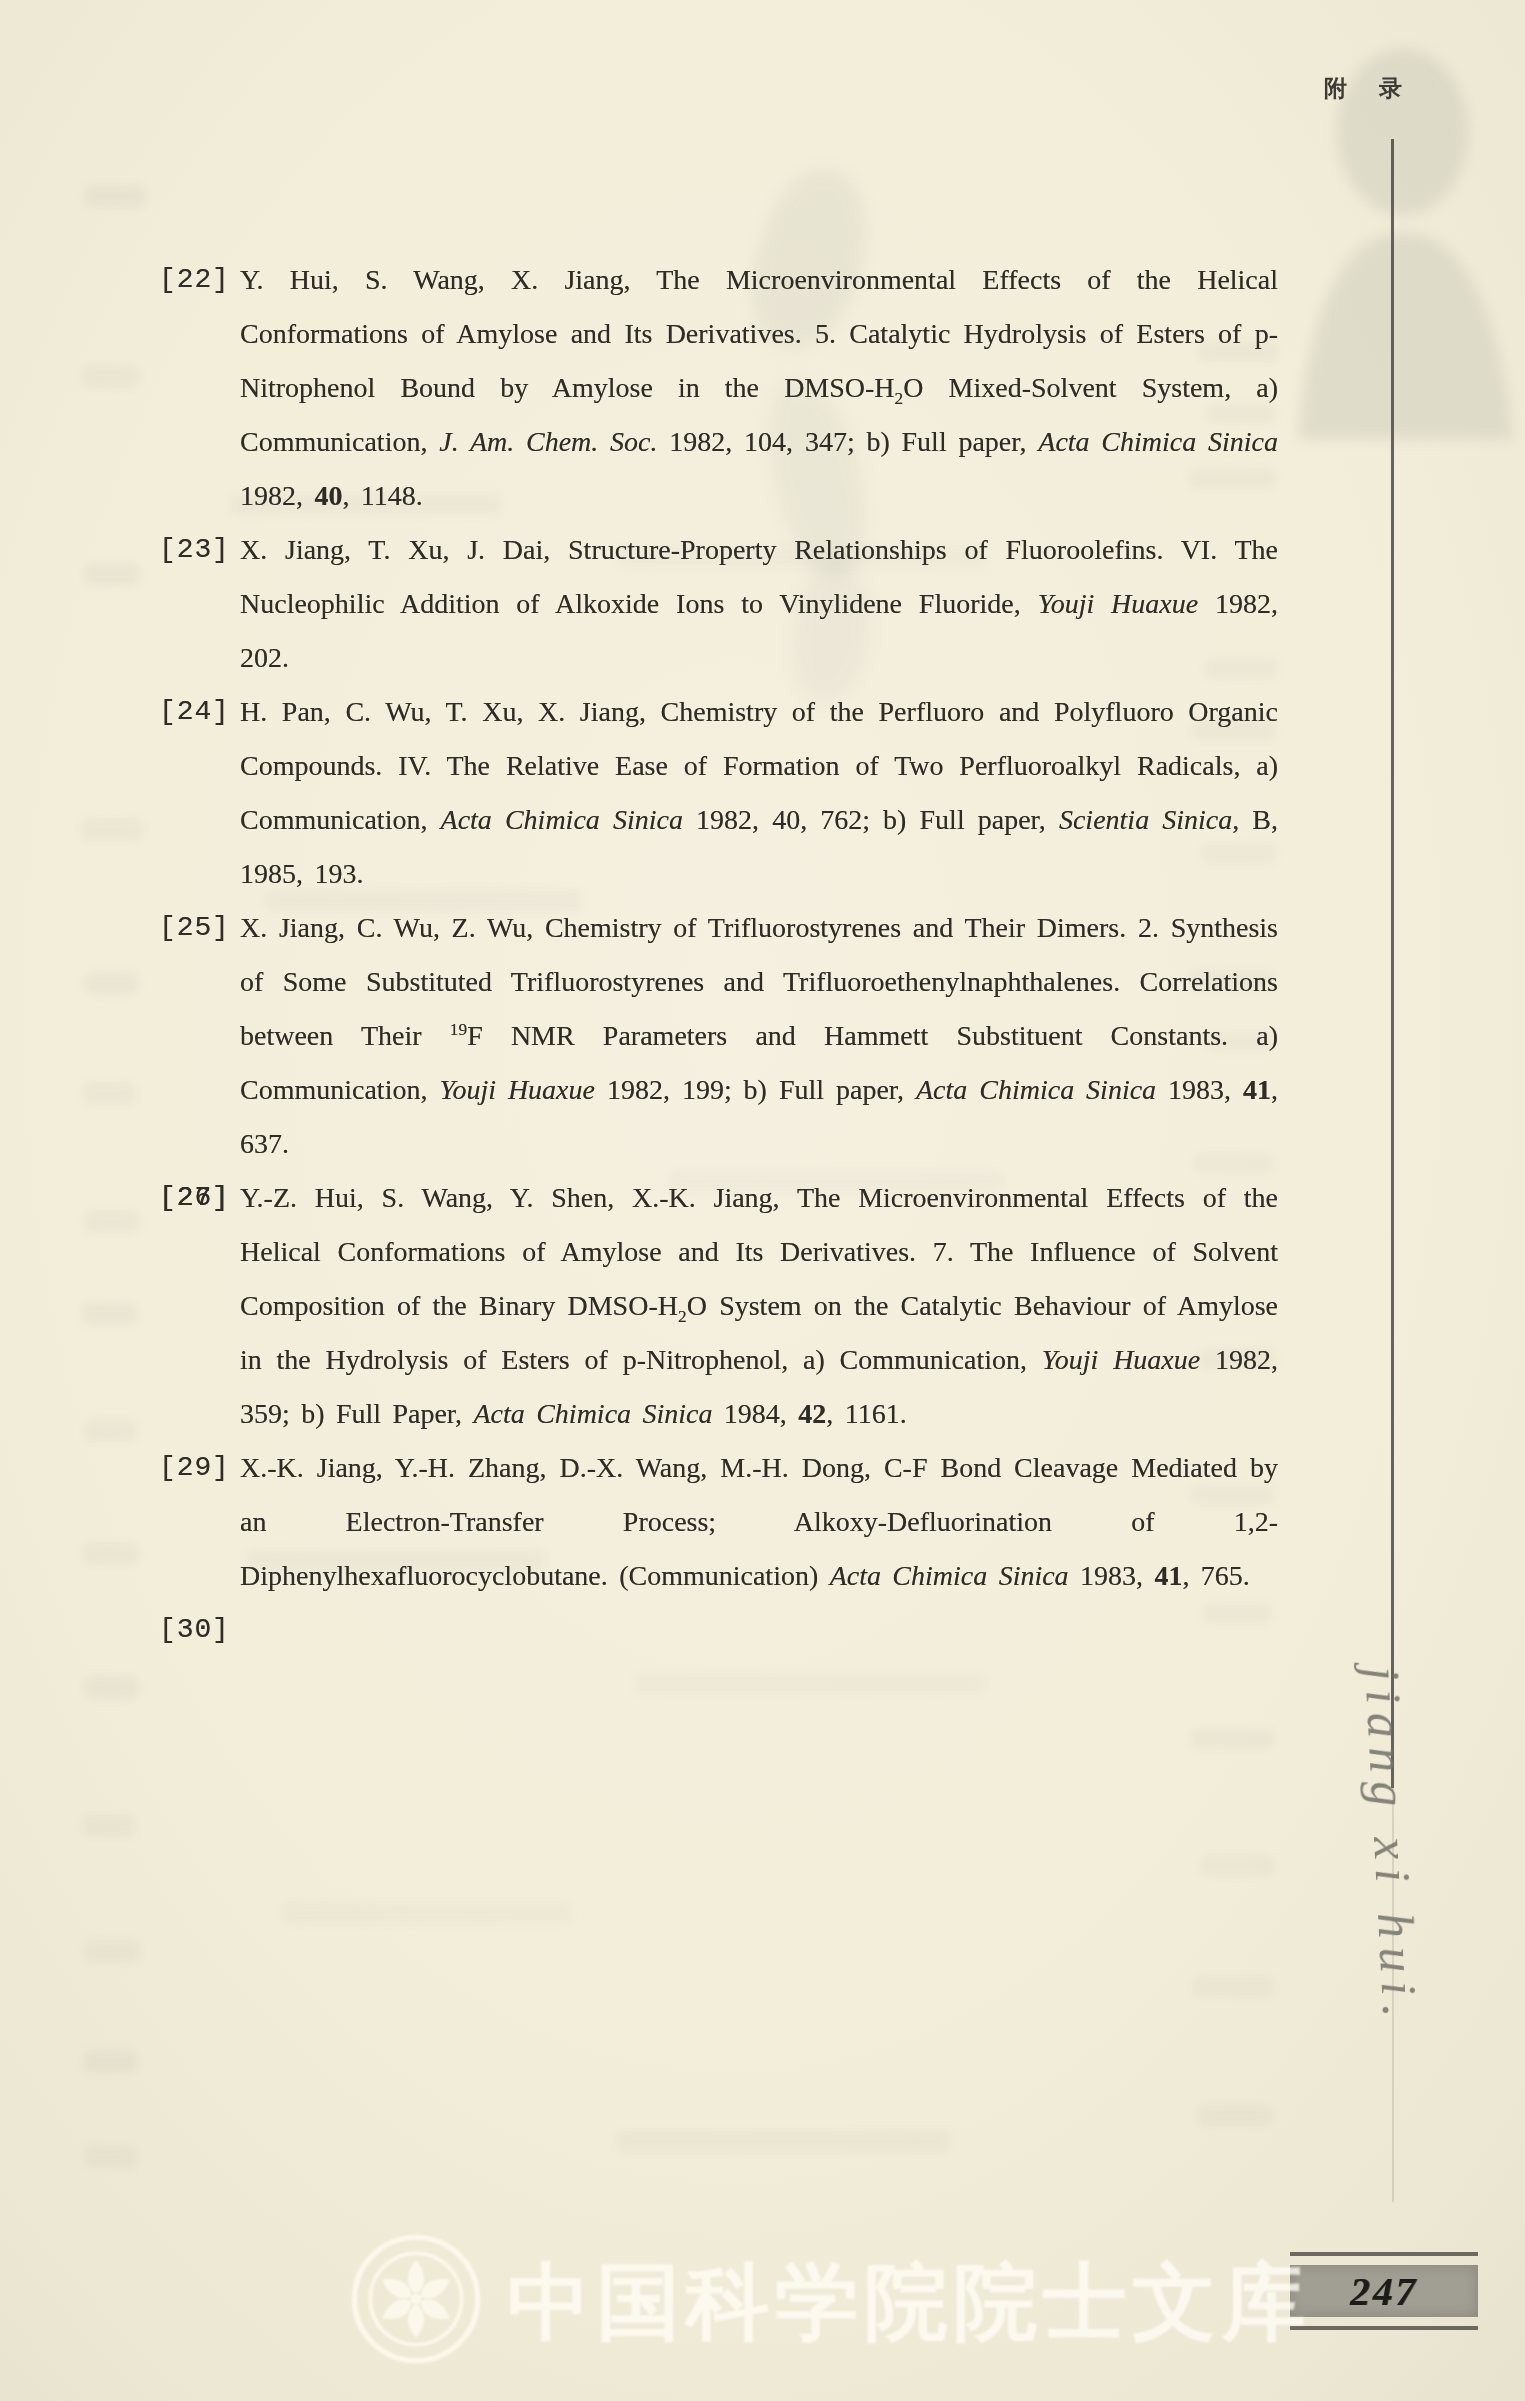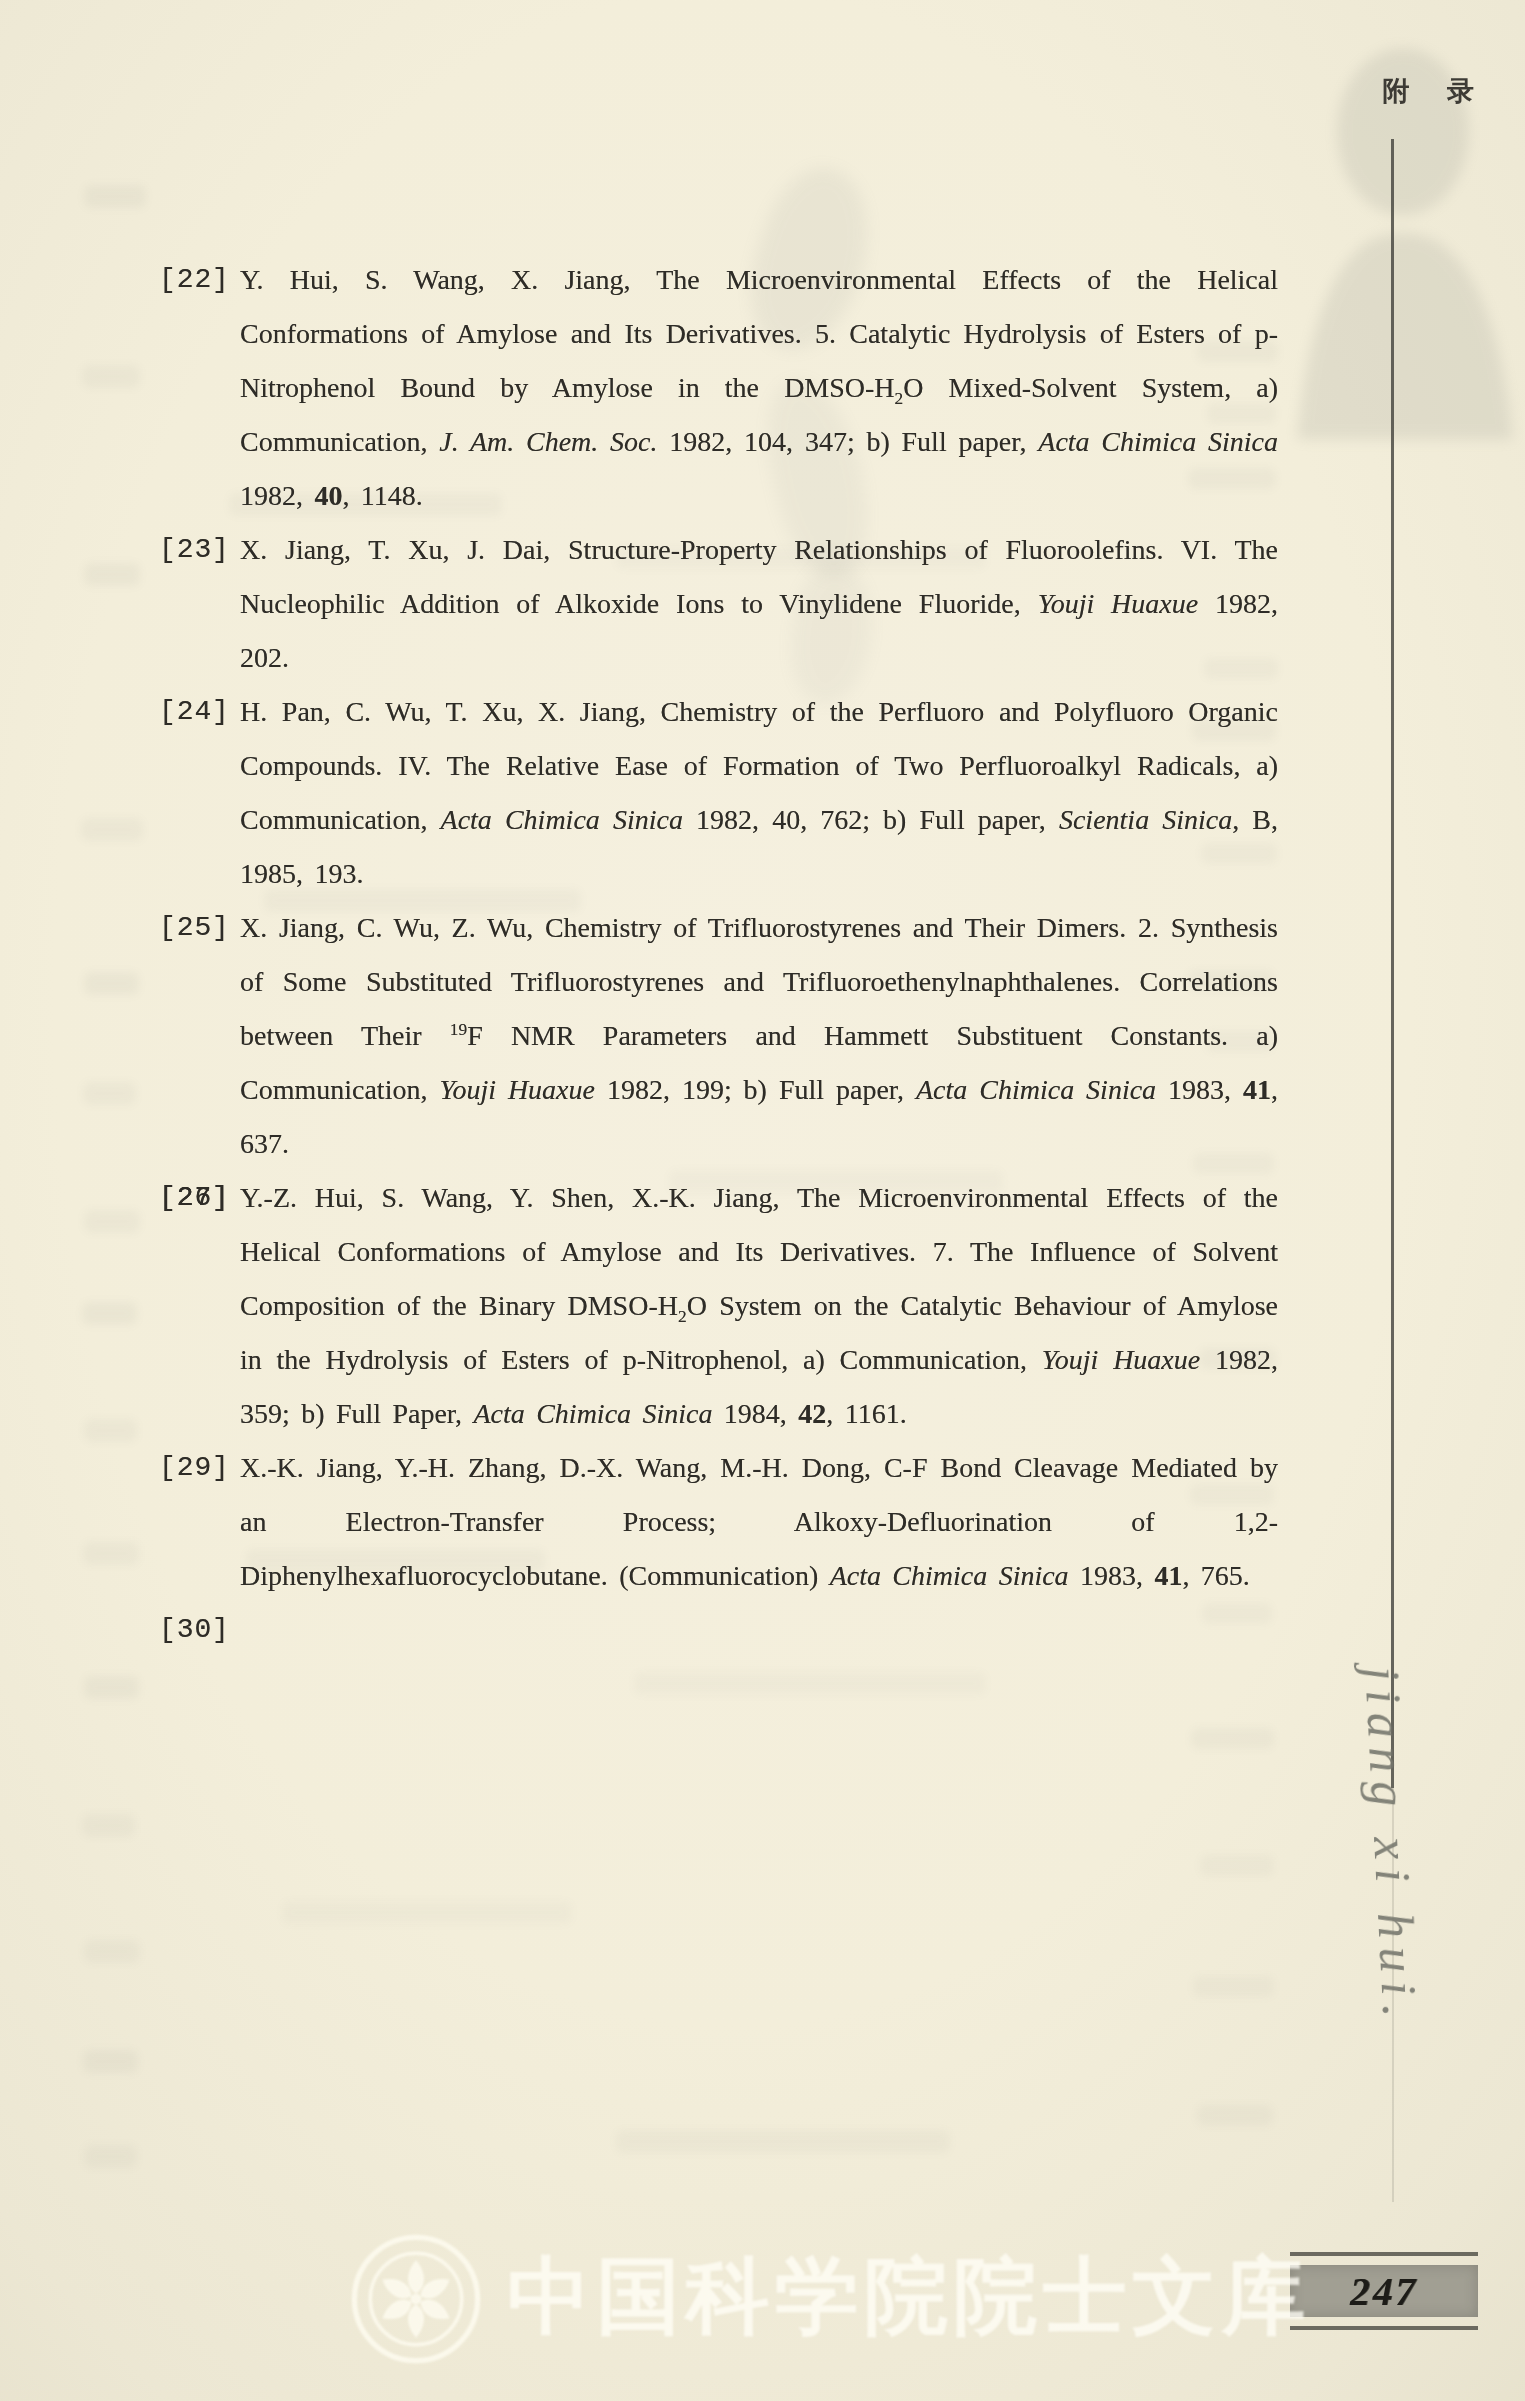--- a/index.html
+++ b/index.html
@@ -16,23 +16,22 @@
   
   .ghost-layer{position:absolute;inset:0;pointer-events:none;}
   .ghost-bar{position:absolute;background:#7a7d74;border-radius:7px;filter:blur(4.4px);}
   .ghost-blob{position:absolute;background:#8d9089;border-radius:45% 55% 50% 50%;filter:blur(8px);}
   
   .portrait-ghost{position:absolute;right:0;top:26.4px;opacity:.16;filter:blur(6.2px);}
   
   .appendix-header{
     position:absolute;left:1324px;top:73px;width:150px;
     font-family:"DejaVu Sans","Liberation Sans",sans-serif;
-    font-weight:bold;font-size:27px;color:#3d3b35;letter-spacing:0;
+    font-weight:bold;font-size:23px;color:#3d3b35;letter-spacing:0;
     white-space:pre;
-    text-align:right;
   }
   .vrule{position:absolute;left:1391px;top:139px;width:2.6px;height:1649px;background:rgba(62,61,56,.78);}
   .vrule-faint{position:absolute;left:1392px;top:1788px;width:1.8px;height:414px;background:rgba(62,61,56,.14);}
   
   .refs{
     position:absolute;left:159px;top:253px;width:1119px;
     font-size:28px;line-height:54px;color:#2e2c27;
     text-align:justify;word-spacing:4.4px;
     text-shadow:0 0 0.4px rgba(46,44,39,.55);
   }
@@ -57,21 +56,21 @@
   .pn-box{
     margin:8.8px 0;height:52px;background:#a19f93;
     display:flex;align-items:center;justify-content:center;
     box-shadow:inset 0 0 12.3px rgba(60,58,50,.25);
   }
   .pn-num{
     font-weight:bold;font-style:italic;font-size:40px;color:#1d1c18;
     letter-spacing:2.6px;text-shadow:0.9px 0 0 rgba(29,28,24,.6);
   }
   
-  .watermark{position:absolute;left:350px;top:2233px;display:flex;pointer-events:none;}
+  .watermark{position:absolute;left:350px;top:2233px;display:flex;align-items:center;pointer-events:none;}
   .wm-emblem{flex:0 0 auto;opacity:.78;filter:blur(0.9px);}
   .wm-text{
     margin-left:25px;margin-top:7px;
     font-family:"DejaVu Sans","Liberation Sans",sans-serif;font-weight:bold;
     font-size:84px;letter-spacing:5.3px;color:rgba(255,254,246,.78);
     white-space:nowrap;filter:blur(0.9px);
   }
 </style>
 </head>
 <body>

